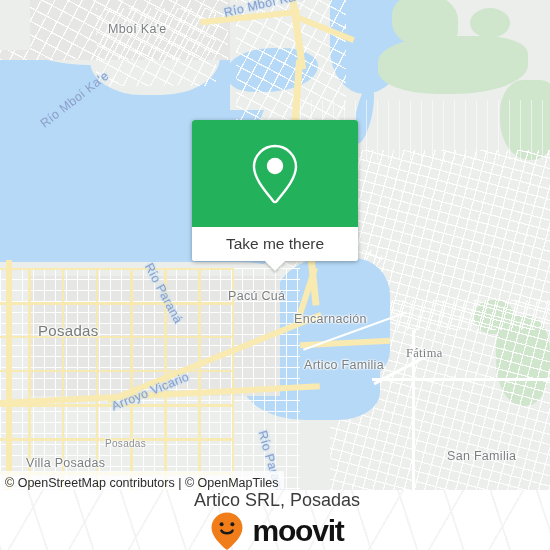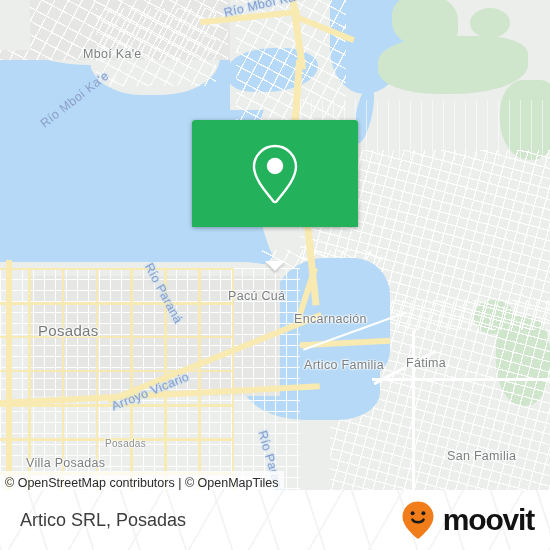--- a/index.html
+++ b/index.html
@@ -161,20 +161,21 @@
   #footer {
     position: absolute;
     left: 0; top: 490px;
     width: 550px; height: 60px;
     background: #ffffff;
     display: flex;
     align-items: center;
     justify-content: space-between;
     padding: 0 16px 0 20px;
     overflow: hidden;
+    flex-direction: column;
   }
   #footer-bg {
     position: absolute; left: 0; top: 0;
     width: 550px; height: 60px;
     background-image:
       repeating-linear-gradient(72deg,
         #f4f4f4 0px, #f4f4f4 2px,
         rgba(255,255,255,0) 2px, rgba(255,255,255,0) 44px),
       repeating-linear-gradient(-60deg,
         #f5f5f5 0px, #f5f5f5 2px,
@@ -277,42 +278,45 @@
     <div class="rd-y" style="left:-10px;top:392px;width:330px;height:6px;
                 transform:rotate(-3deg);"></div>
     <div class="rd-y" style="left:6px;top:260px;width:6px;height:235px;"></div>
 
     <div class="rd" style="left:372px;top:378px;width:180px;height:3px;"></div>
     <div class="rd" style="left:412px;top:330px;width:3px;height:160px;"></div>
     <div class="rd" style="left:370px;top:366px;width:70px;height:3px;transform:rotate(-28deg);"></div>
     <div class="rd" style="left:300px;top:330px;width:110px;height:2px;transform:rotate(-20deg);"></div>
 
     <div id="map-labels">
-        <div class="lbl" style="left: 83px; top: 22px; margin-top: 25px;">Mboí Ka'e</div>
+        <div class="lbl" style="left: 108px; top: 22px;">Mboí Ka'e</div>
         <div class="lbl water-lbl" style="left: 224px; top: 6px; transform: rotate(-13deg); transform-origin: left center;">Río Mboí Ka'e</div>
         <div class="lbl water-lbl" style="left: 42px; top: 118px; transform: rotate(-38deg); transform-origin: left center;">Río Mboí Ka'e</div>
         <div class="lbl water-lbl" style="left: 148px; top: 257px; transform: rotate(62deg); transform-origin: left center;">Río Paraná</div>
         <div class="lbl big" style="left: 38px; top: 322px;">Posadas</div>
         <div class="lbl" style="left: 228px; top: 289px;">Pacú Cuá</div>
         <div class="lbl" style="left: 294px; top: 312px;">Encarnación</div>
         <div class="lbl" style="left: 304px; top: 358px;">Artico Familia</div>
-        <div class="lbl" style="left: 406px; top: 356px;">Fátima</div>
+        <div class="lbl" style="left: 406px; top: 346px; font-family: Liberation Serif, serif;">Fátima</div>
         <div class="lbl" style="left: 447px; top: 449px;">San Familia</div>
         <div class="lbl water-lbl" style="left: 112px; top: 400px; transform: rotate(-22deg); transform-origin: left center;">Arroyo Vicario</div>
         <div class="lbl sm" style="left: 105px; top: 438px;">Posadas</div>
         <div class="lbl" style="left: 26px; top: 456px;">Villa Posadas</div>
         <div class="lbl water-lbl" style="left: 262px; top: 424px; transform: rotate(74deg); transform-origin: left center;">Río Paraná</div>
       </div>
 
     <div id="card">
       <div id="card-head">
         <svg width="58" height="66" viewBox="0 0 58 66">
           <path d="M29 5 C17.5 5 8 14.2 8 25.6 C8 38.5 21.4 52.5 27.3 60.2 C28.2 61.4 29.8 61.4 30.7 60.2 C36.6 52.5 50 38.5 50 25.6 C50 14.2 40.5 5 29 5 Z" fill="none" stroke="#ffffff" stroke-width="2.4"></path>
           <circle cx="29" cy="25" r="8.2" fill="#ffffff"></circle>
         </svg>
+      </div>
+      <div id="card-body">
+        <span>Take me there</span>
       </div>
       <div id="card-tail"></div>
     </div>
 
     <div id="attrib">
       <span>© OpenStreetMap contributors | © OpenMapTiles</span>
     </div>
   </div>
 
   <div id="footer">

